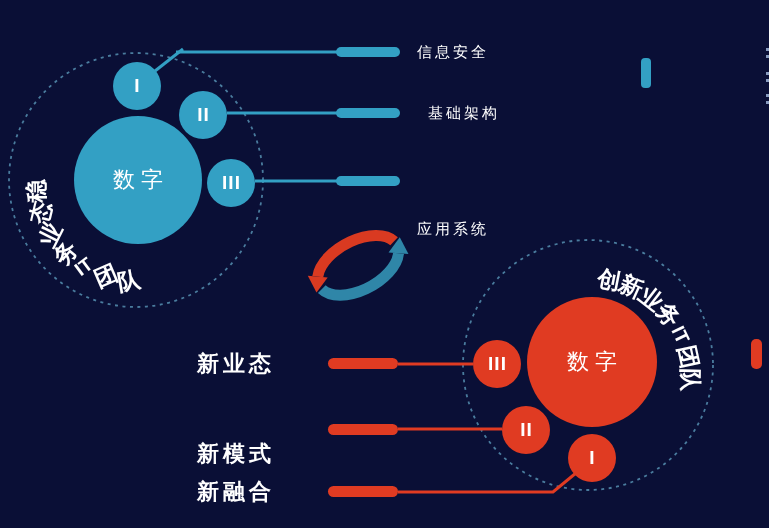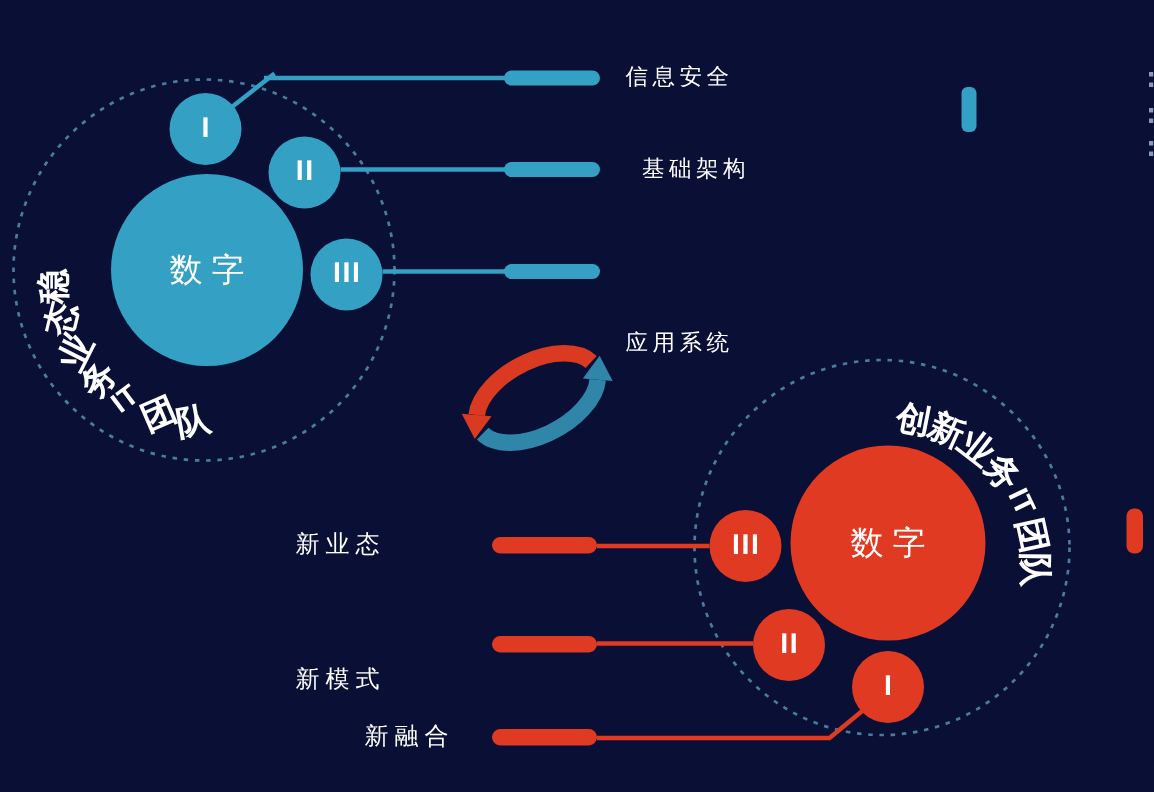--- a/index.html
+++ b/index.html
@@ -10,21 +10,21 @@
   }
   #stage{position:absolute;inset:0;}
   svg.layer{position:absolute;left:0;top:0;}
   .circle{position:absolute;border-radius:50%;display:flex;align-items:center;justify-content:center;}
   .big-circle{flex-direction:row;color:var(--text,#fff);font-size:22px;font-weight:400;
     line-height:30px;letter-spacing:6px;text-indent:6px;text-align:center;}
   .teal-bg{background:var(--teal,#33A0C4);}
   .red-bg{background:var(--red,#E03B22);}
   .sub-circle{width:48px;height:48px;color:#fff;font-size:19px;font-weight:600;letter-spacing:1px;text-indent:1px;}
   .branch-label{position:absolute;color:var(--text,#fff);font-size:15px;letter-spacing:3px;white-space:nowrap;height:28px;line-height:28px;}
-  .branch-label.left-side{font-size:16px;letter-spacing:4px;}
+  .branch-label.left-side{font-size:22px;letter-spacing:4px;font-weight:bold;}
   .arc-char{position:absolute;color:var(--text,#fff);font-size:23px;font-weight:600;white-space:nowrap;}
   .arc-char.latin{font-size:19px;font-weight:800;}
 </style>
 </head>
 <body style="--bg: #0A0F36; --teal: #33A0C4; --red: #E03B22; --icon-teal: #2F86A8; --icon-red: #D93A21; --dashed: #4A7C9E; --text: #FFFFFF; --fragment: #9FB4D8;">
 
 <div id="stage">
 
   <svg class="layer" width="769" height="528" viewBox="0 0 769 528">
 
@@ -111,15 +111,15 @@
       <span class="arc-char" style="left: 631.204px; top: 286.884px; transform: translate(-50%, -50%) rotate(24.3deg);">新</span>
       <span class="arc-char" style="left: 651.107px; top: 298.842px; transform: translate(-50%, -50%) rotate(37.7deg);">业</span>
       <span class="arc-char" style="left: 667.715px; top: 315.068px; transform: translate(-50%, -50%) rotate(51deg);">务</span>
       <span class="arc-char latin" style="left: 680.133px; top: 334.687px; transform: translate(-50%, -50%) rotate(64.3deg);">IT</span>
       <span class="arc-char" style="left: 687.692px; top: 356.64px; transform: translate(-50%, -50%) rotate(77.7deg);">团</span>
       <span class="arc-char" style="left: 689.985px; top: 379.745px; transform: translate(-50%, -50%) rotate(91deg);">队</span>
     </div>
 
   <div class="branch-label left-side" style="left:197px;top:350px;">新业态</div>
   <div class="branch-label left-side" style="left:197px;top:415px;margin-top:25px;">新模式</div>
-  <div class="branch-label left-side" style="left:197px;top:478px;margin-left:46px;">新融合</div>
+  <div class="branch-label left-side" style="left:197px;top:478px;">新融合</div>
 
 </div>
 
 </body></html>

